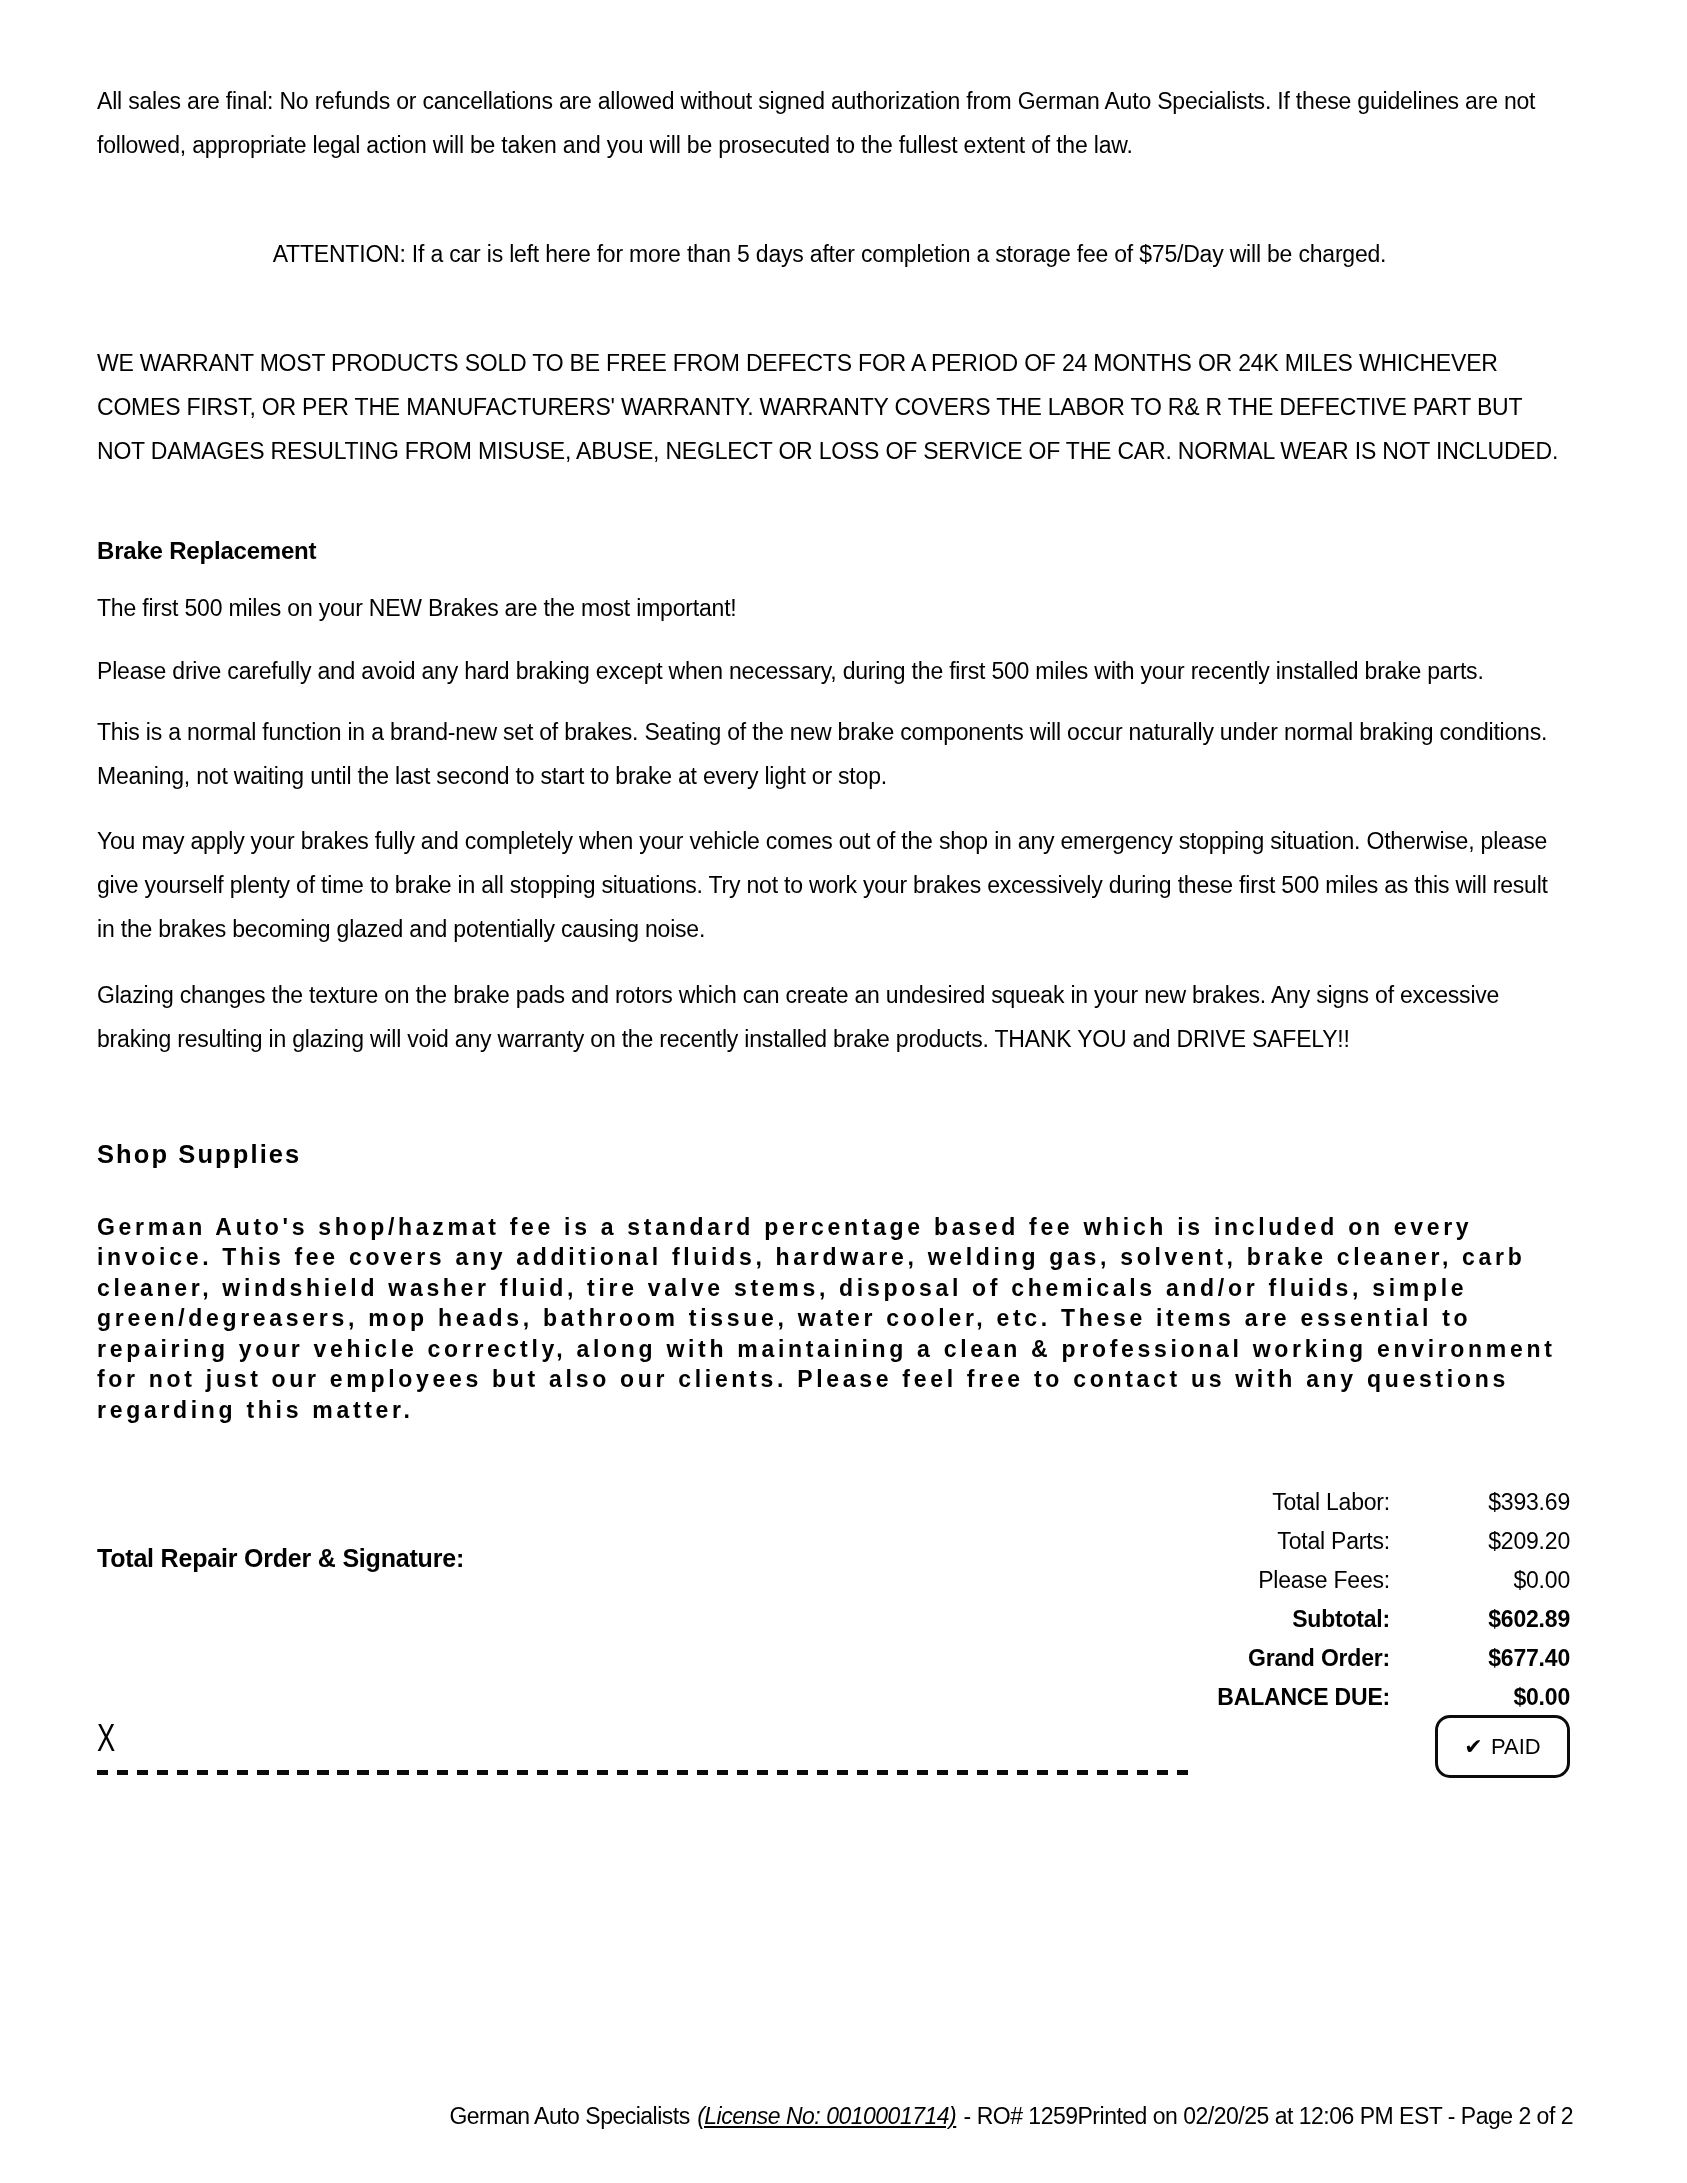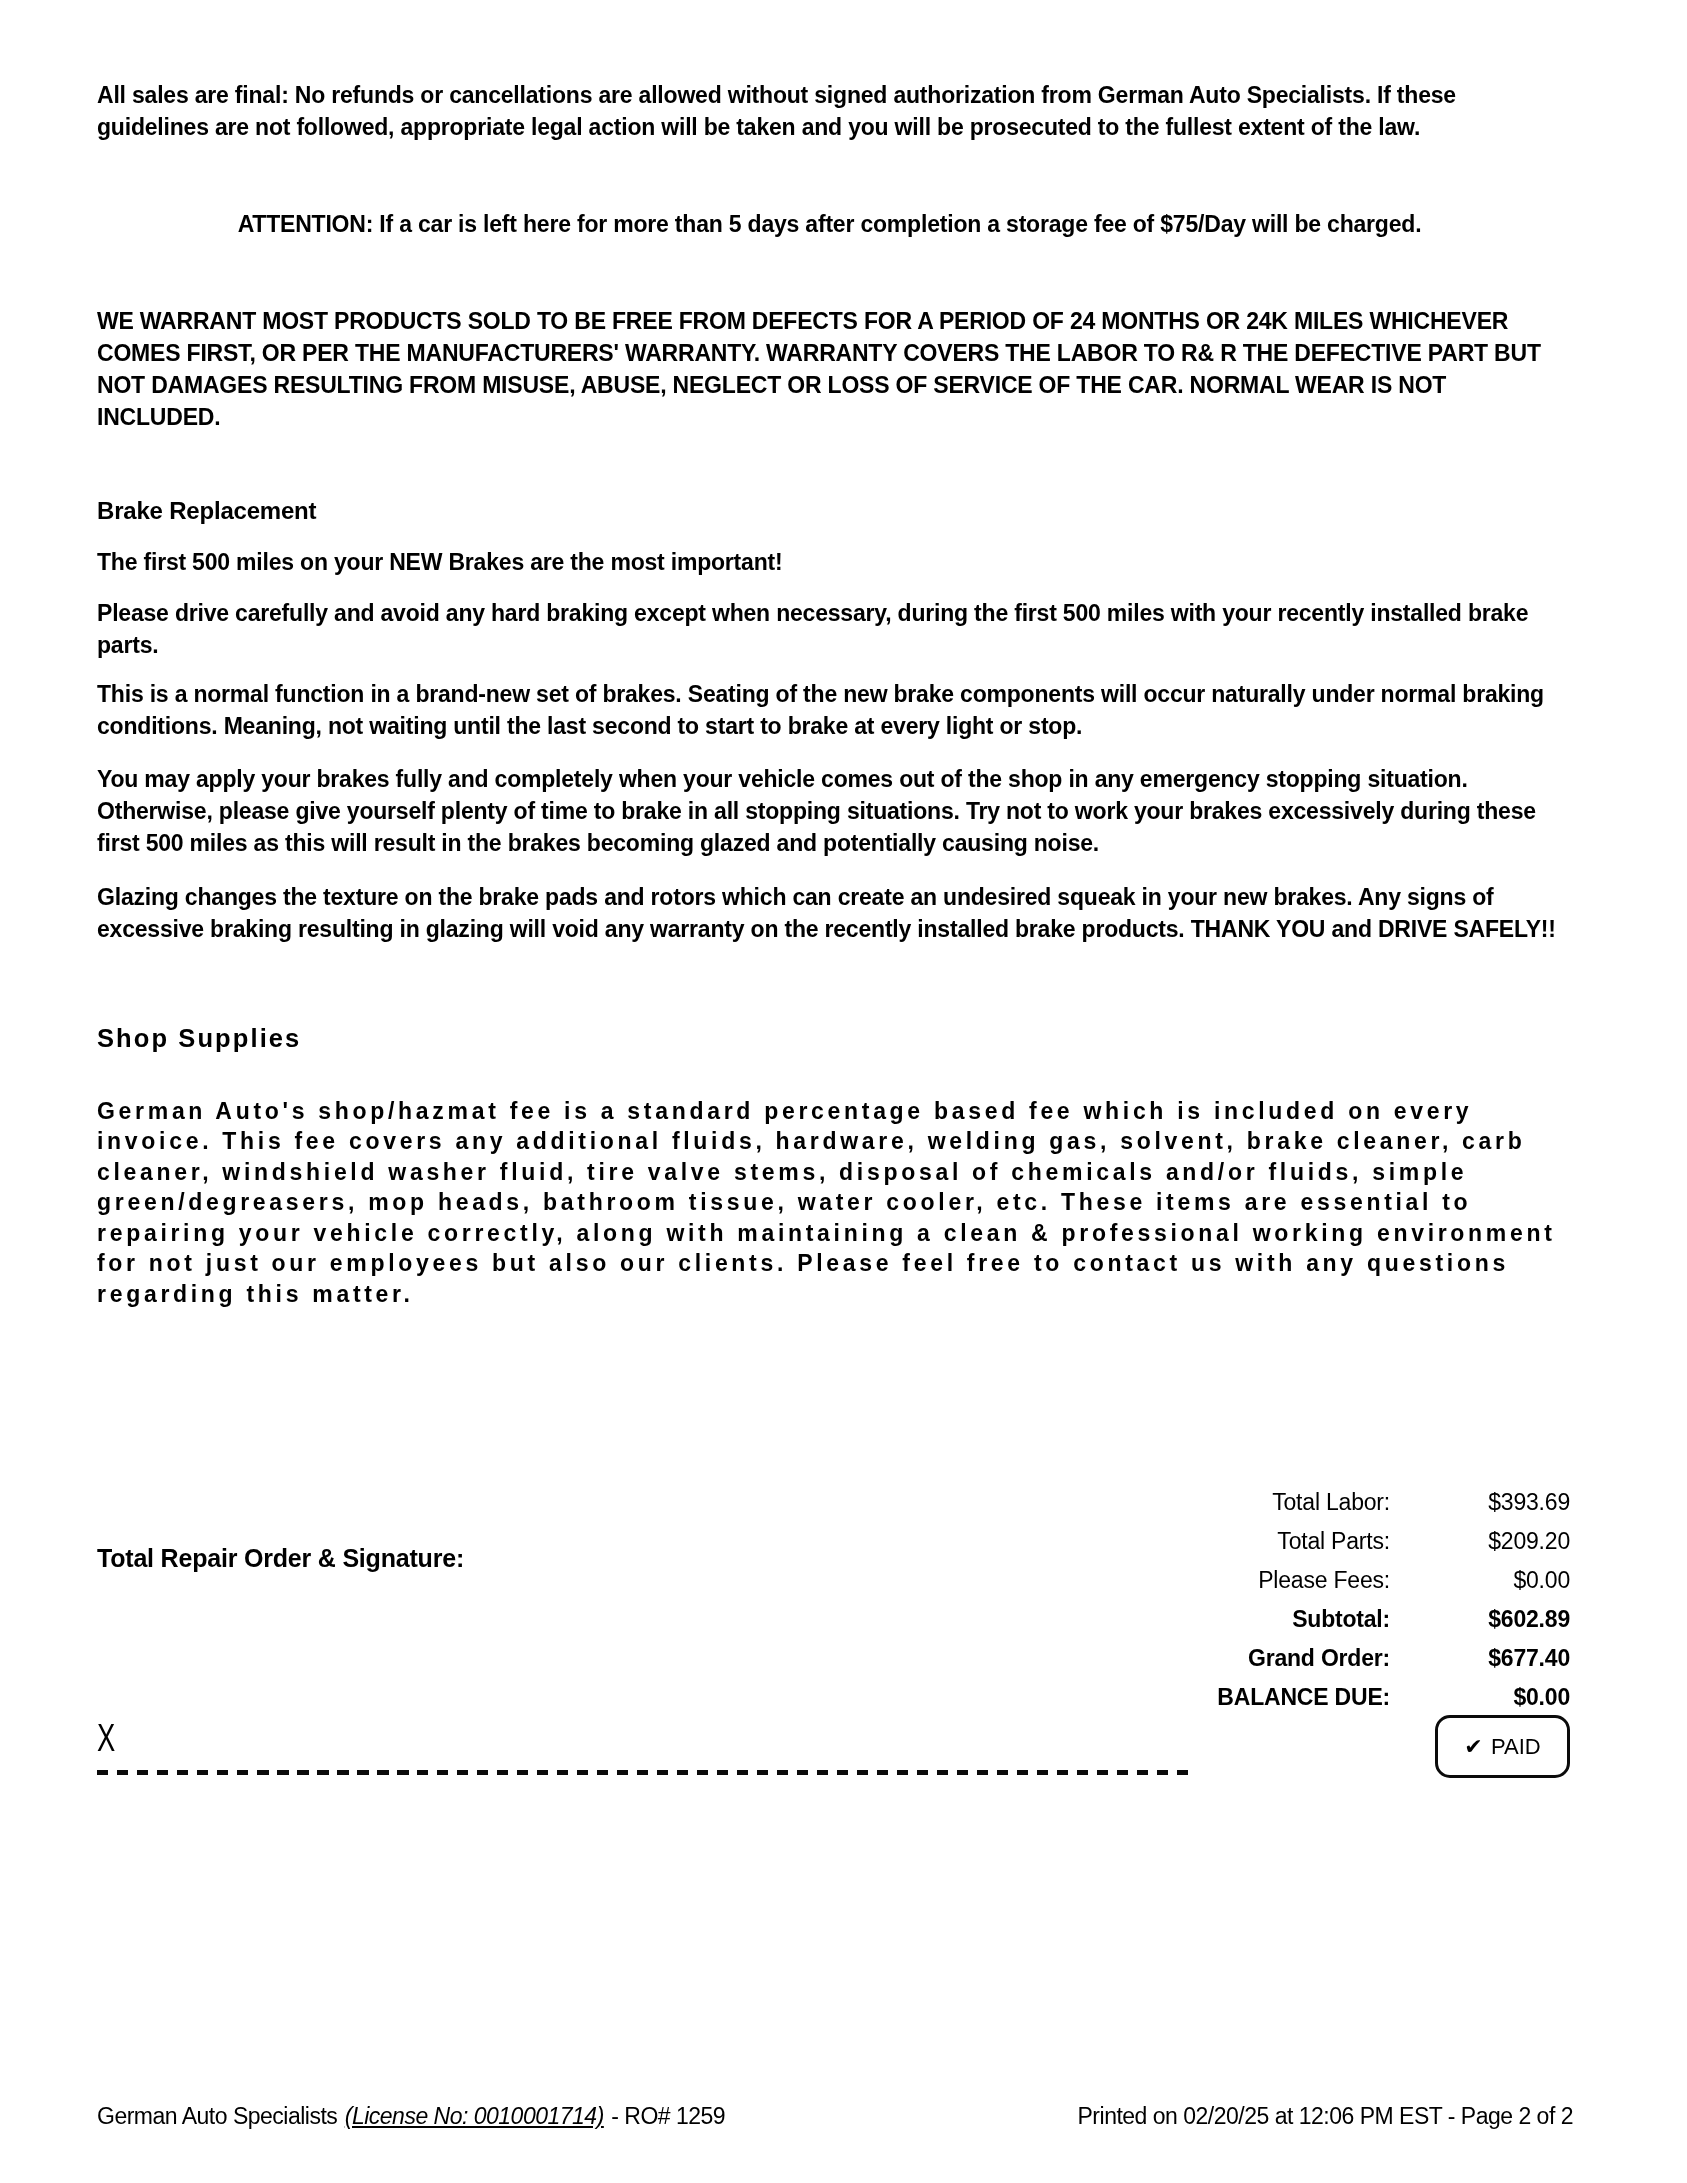--- a/index.html
+++ b/index.html
@@ -5,21 +5,21 @@
   html,body{margin:0;padding:0;background:#ffffff;}
   .page{
     position:relative;
     width:1687px;height:2183px;
     background:#ffffff;color:#000000;
     font-family:"Liberation Sans","DejaVu Sans",sans-serif;
     overflow:hidden;
   }
   .doc{position:absolute;left:97px;top:79px;width:1465px;}
   .p{
-    font-size:23px;line-height:32px;font-weight:700;
+    font-size:23px;line-height:44px;font-weight:400;
     letter-spacing:-0.2px;margin:0;
   }
   .p-attention{margin-top:65px;text-align:center;}
   .p-warranty{margin-top:65px;}
   .h-brake{margin-top:63px;font-size:24px;line-height:30px;font-weight:700;letter-spacing:-0.2px;}
   .p-intro{margin-top:20px;}
   .p-b1{margin-top:19px;}
   .p-b2{margin-top:17.3px;}
   .p-b3{margin-top:20.6px;}
   .p-b4{margin-top:22px;}
@@ -52,21 +52,21 @@
   .paid-badge{
     position:absolute;left:1435px;top:1715px;width:135px;height:63px;
     box-sizing:border-box;border:3.3px solid #0b0b0b;border-radius:15px;
     display:flex;align-items:center;justify-content:center;gap:8.2px;
     font-size:22px;font-weight:400;background:#ffffff;
   }
   .paid-badge .check{font-size:22px;line-height:1;}
 
   .footer{
     position:absolute;left:97px;right:114px;top:2103px;
-    display:flex;justify-content:space-between;align-items:baseline;
+    display:flex;justify-content:flex-end;align-items:baseline;
     font-size:23px;font-weight:400;letter-spacing:-0.5px;white-space:nowrap;
   }
   .footer-left{display:flex;gap:7.4px;}
   .license{font-style:italic;text-decoration:underline;}
 </style>
 </head>
 <body>
 
 <div class="page">
 

